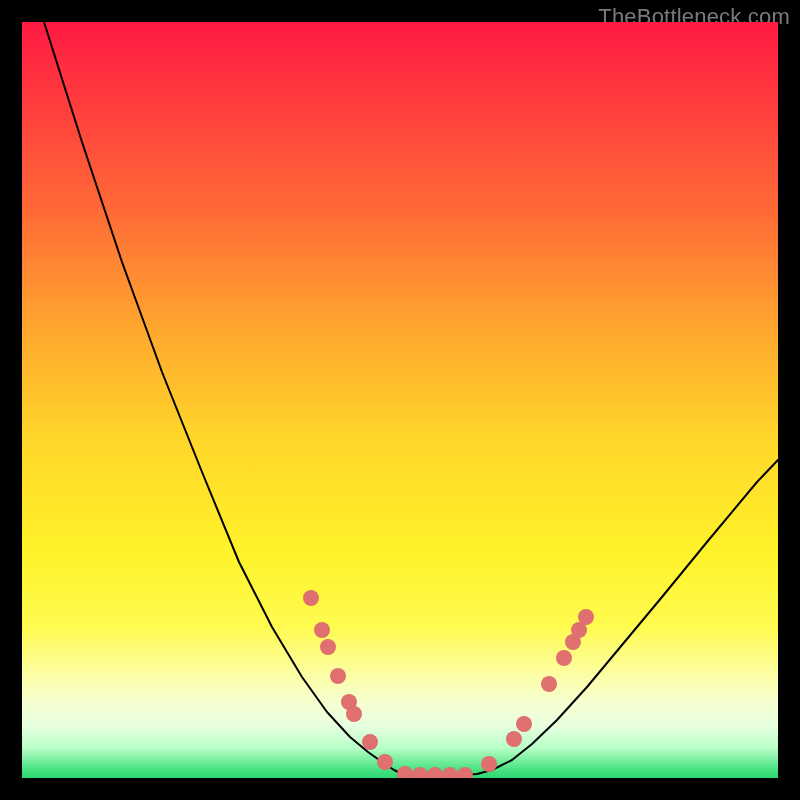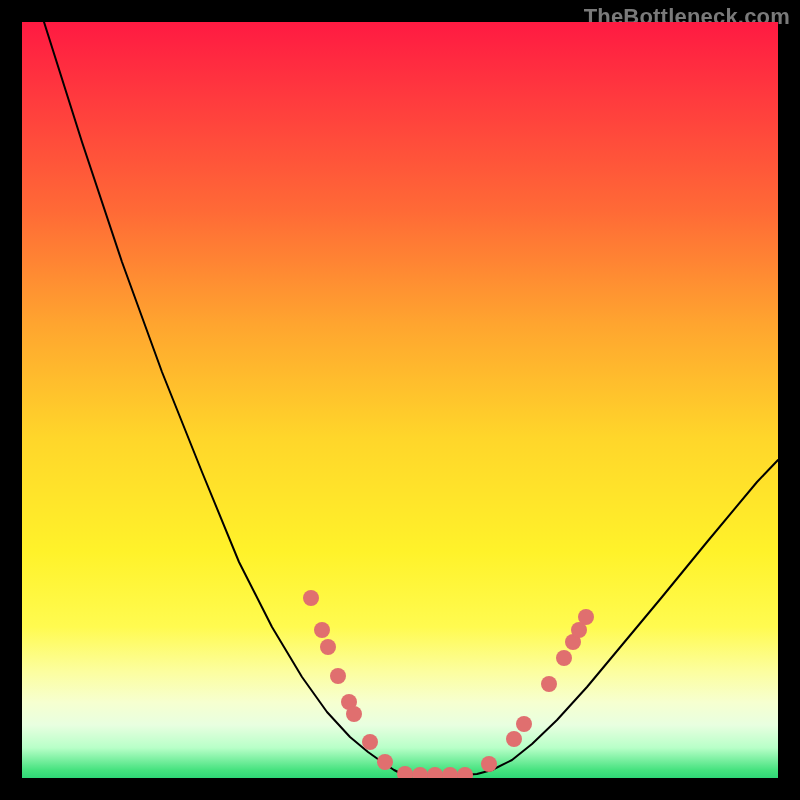--- a/index.html
+++ b/index.html
@@ -49,21 +49,21 @@
     );
   }
   .watermark {
     position: absolute;
     top: 4px;
     right: 10px;
     font-family: Arial, Helvetica, sans-serif;
     font-size: 22px;
     color: #7a7a7a;
     letter-spacing: 0.2px;
-    font-weight: 700;
+    font-weight: 400;
   }
   svg.curve-layer {
     position: absolute;
     left: 0;
     top: 0;
     width: 756px;
     height: 756px;
   }
 </style>
 </head>

